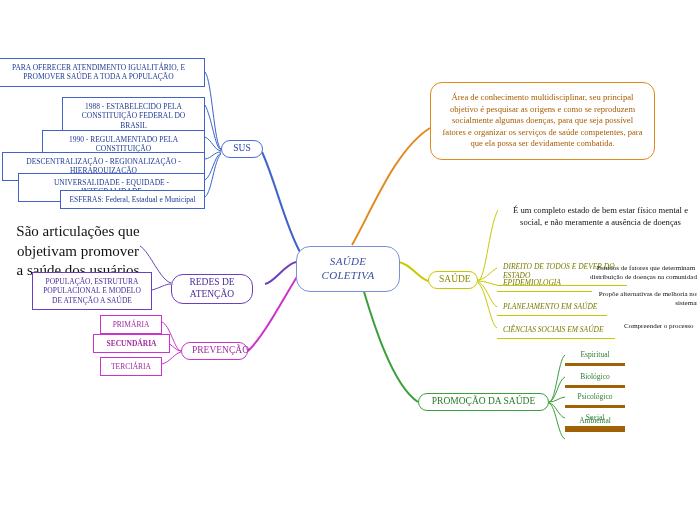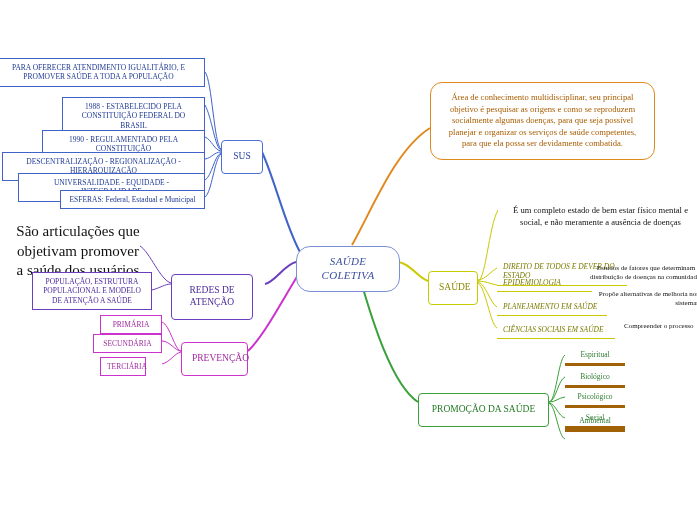--- a/index.html
+++ b/index.html
@@ -40,25 +40,25 @@
     color: #3b4fa0;
     font-style: italic;
     font-size: 11px;
     letter-spacing: 0.3px;
     text-align: center;
     padding: 8px 10px;
     font-family: "Liberation Serif", serif;
   }
   
   .pill {
-    border-radius: 4px;
+    border-radius: 12px;
     background: #ffffff;
     font-size: 9.5px;
     text-align: center;
-    padding: 10px 10px;
+    padding: 2px 10px;
     border: 1px solid #888;
     font-family: "Liberation Serif", serif;
   }
   .pill.blue { border-color: #4c6fd4; color: #2a44a8; }
   .pill.purple { border-color: #6b3fbf; color: #4b2a9b; }
   .pill.magenta { border-color: #cc33cc; color: #a02ba0; }
   .pill.yellow { border-color: #c9c900; color: #8a8a00; }
   .pill.green { border-color: #3aa03a; color: #267a26; text-align: center; }
 
   
@@ -150,35 +150,35 @@
   <div class="node rect blue" style="left:62px; top:97px; width:143px;">1988 - ESTABELECIDO PELA CONSTITUIÇÃO FEDERAL DO BRASIL</div>
 
   <div class="node rect blue" style="left:42px; top:130px; width:163px;">1990 - REGULAMENTADO PELA CONSTITUIÇÃO</div>
 
   <div class="node rect blue" style="left:2px; top:152px; width:203px;">DESCENTRALIZAÇÃO - REGIONALIZAÇÃO - HIERARQUIZAÇÃO</div>
 
   <div class="node rect blue" style="left:18px; top:173px; width:187px;">UNIVERSALIDADE - EQUIDADE - INTEGRALIDADE</div>
 
   <div class="node rect blue" style="left:60px; top:190px; width:145px;">ESFERAS: Federal, Estadual e Municipal</div>
 
-  <div class="node callout orange" style="left:430px; top:82px; width:225px;">Área de conhecimento multidisciplinar, seu principal objetivo é pesquisar as origens e como se reproduzem socialmente algumas doenças, para que seja possível planejar e organizar os serviços de saúde competentes, para que ela possa ser devidamente combatida.</div>
+  <div class="node callout orange" style="left:430px; top:82px; width:225px;">Área de conhecimento multidisciplinar, seu principal objetivo é pesquisar as origens e como se reproduzem socialmente algumas doenças, para que seja possível fatores e organizar os serviços de saúde competentes, para que ela possa ser devidamente combatida.</div>
 
   <div class="node pill purple" style="left:171px; top:274px; width:82px;">REDES DE ATENÇÃO</div>
 
   <div class="freetext" style="left:14px; top:222px; width:128px;">São articulações que objetivam promover a saúde dos usuários</div>
 
   <div class="node rect purple" style="left:32px; top:272px; width:120px;">POPULAÇÃO, ESTRUTURA POPULACIONAL E MODELO DE ATENÇÃO A SAÚDE</div>
 
   <div class="node pill magenta" style="left:181px; top:342px; width:67px;">PREVENÇÃO</div>
 
   <div class="node rect magenta" style="left:100px; top:315px; width:62px;">PRIMÁRIA</div>
 
-  <div class="node rect magenta" style="left:93px; top:334px; width:69px;">SECUNDÁRIA</div>
-
-  <div class="node rect magenta" style="left:100px; top:357px; width:46px;">TERCIÁRIA</div>
+  <div class="node rect magenta" style="left:93px; top:334px; width:77px;font-weight:bold;">SECUNDÁRIA</div>
+
+  <div class="node rect magenta" style="left:100px; top:357px; width:62px;">TERCIÁRIA</div>
 
   <div class="node pill yellow" style="left:428px; top:271px; width:50px;">SAÚDE</div>
 
   <div class="node callout yellowtop" style="left:498px; top:196px; width:205px;">É um completo estado de bem estar físico mental e social, e não meramente a ausência de doenças</div>
 
   <div class="node rect yellowline" style="left:497px; top:258px; width:130px;">DIREITO DE TODOS E DEVER DO ESTADO</div>
 
   <div class="node rect yellowline" style="left:497px; top:274px; width:95px;">EPIDEMIOLOGIA</div>
   <div class="freetext xs" style="left:588px; top:264px; width:112px; text-align:right;">Estudos de fatores que determinam e distribuição de doenças na comunidade</div>
 

